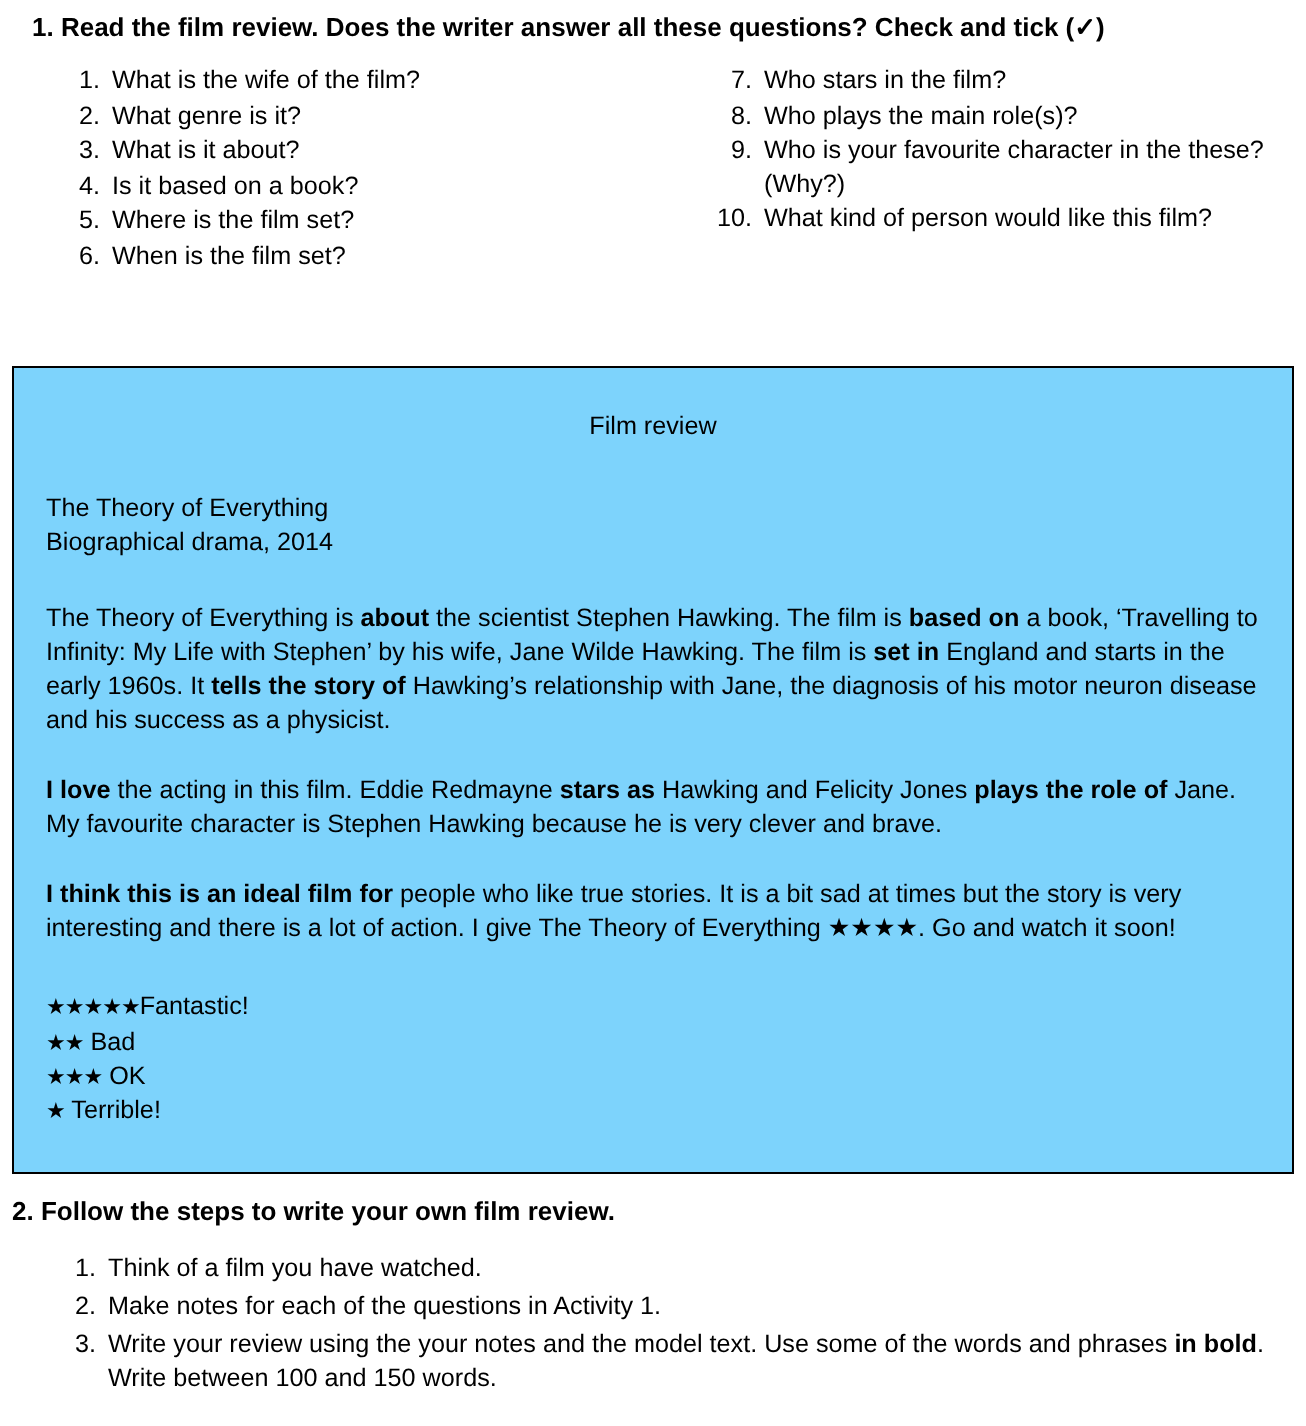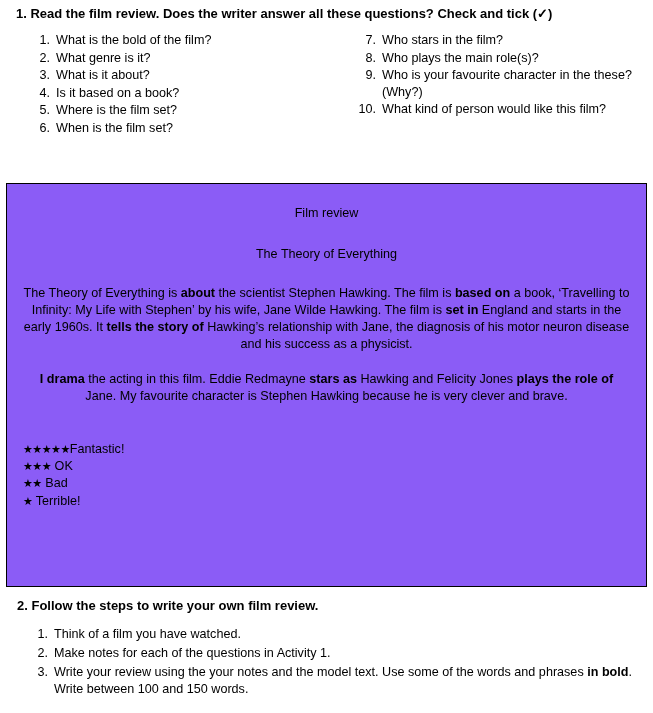--- a/index.html
+++ b/index.html
@@ -75,56 +75,55 @@
 
   
   .review-box {
     position: absolute;
     left: 6px;
     top: 183px;
     width: 641px;
     height: 404px;
     border: 1px solid #000000;
     box-sizing: border-box;
-    background: #8b5cf6;
+    background: #7dd3fc;
   }
   .review-title {
     text-align: center;
     font-size: 12.6px;
     margin-top: 22px;
   }
   .review-inner {
     padding: 0 16px;
   }
   .review-meta {
     margin-top: 26px;
     font-size: 12.6px;
     line-height: 1.32;
-    text-align: center;
   }
   .review-para {
     margin-top: 18px;
     font-size: 12.6px;
     line-height: 1.35;
-    text-align: center;
+    text-align: left;
   }
   .review-para.p1 { margin-top: 22px; }
   .stars-list {
-    margin-top: 36px;
+    margin-top: 22px;
     font-size: 12.6px;
     line-height: 1.38;
   }
   .star-line { white-space: pre; }
   .star-glyph { letter-spacing: -0.5px; font-size: 11px; }
   b { font-weight: bold; }
 
   
   #activity2-heading {
     position: absolute;
-    left: 17px;
+    left: 6px;
     top: 598px;
     width: 630px;
   }
   .steps-wrap {
     position: absolute;
     left: 16px;
     top: 626px;
     width: 620px;
     padding-left: 16px;
     box-sizing: border-box;
@@ -151,21 +150,21 @@
 
 <div class="page">
 
   <div class="activity-heading" id="activity1-heading">1. Read the film review. Does the writer answer all these questions? Check and tick (✓)</div>
 
   <div class="questions-wrap">
 
     <div class="q-col left">
       <div class="q-item">
         <span class="q-num">1.</span>
-        <span class="q-text">What is the bold of the film?</span>
+        <span class="q-text">What is the wife of the film?</span>
       </div>
       <div class="q-item">
         <span class="q-num">2.</span>
         <span class="q-text">What genre is it?</span>
       </div>
       <div class="q-item">
         <span class="q-num">3.</span>
         <span class="q-text">What is it about?</span>
       </div>
       <div class="q-item">
@@ -204,31 +203,33 @@
   </div>
 
   <div class="review-box">
 
     <div class="review-title">Film review</div>
 
     <div class="review-inner">
 
       <div class="review-meta">
         <div>The Theory of Everything</div>
+        <div>Biographical drama, 2014</div>
       </div>
 
       <div class="review-para p1"><span>The Theory of Everything is </span><b>about</b><span> the scientist Stephen Hawking. The film is </span><b>based on</b><span> a book, ‘Travelling to Infinity: My Life with Stephen’ by his wife, Jane Wilde Hawking. The film is </span><b>set in</b><span> England and starts in the early 1960s. It </span><b>tells the story of</b><span> Hawking’s relationship with Jane, the diagnosis of his motor neuron disease and his success as a physicist.</span></div>
 
-      <div class="review-para"><b>I drama</b><span> the acting in this film. Eddie Redmayne </span><b>stars as</b><span> Hawking and Felicity Jones </span><b>plays the role of</b><span> Jane. My favourite character is Stephen Hawking because he is very clever and brave.</span></div>
-
+      <div class="review-para"><b>I love</b><span> the acting in this film. Eddie Redmayne </span><b>stars as</b><span> Hawking and Felicity Jones </span><b>plays the role of</b><span> Jane. My favourite character is Stephen Hawking because he is very clever and brave.</span></div>
+
+      <div class="review-para"><b>I think this is an ideal film for</b><span> people who like true stories. It is a bit sad at times but the story is very interesting and there is a lot of action. I give The Theory of Everything ★★★★. Go and watch it soon!</span></div>
 
       <div class="stars-list">
         <div class="star-line"><span class="star-glyph">★★★★★</span><span>Fantastic!</span></div>
+        <div class="star-line"><span class="star-glyph">★★</span><span> Bad</span></div>
         <div class="star-line"><span class="star-glyph">★★★</span><span> OK</span></div>
-        <div class="star-line"><span class="star-glyph">★★</span><span> Bad</span></div>
         <div class="star-line"><span class="star-glyph">★</span><span> Terrible!</span></div>
       </div>
 
     </div>
   </div>
 
   <div class="activity-heading" id="activity2-heading">2. Follow the steps to write your own film review.</div>
 
   <div class="steps-wrap">
     <div class="step-item">

